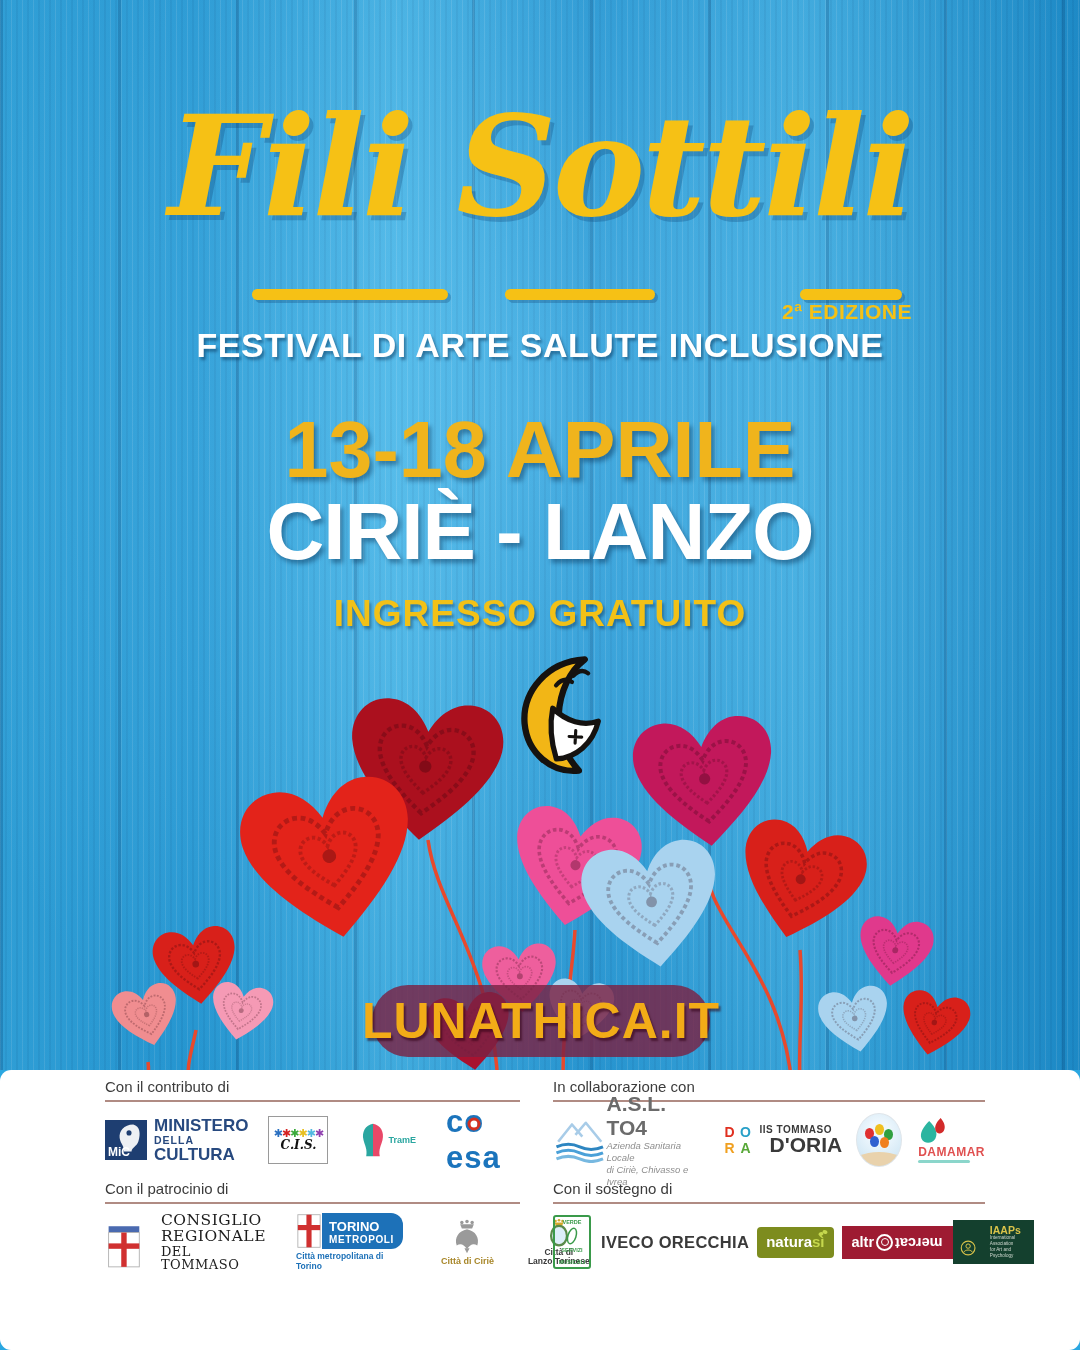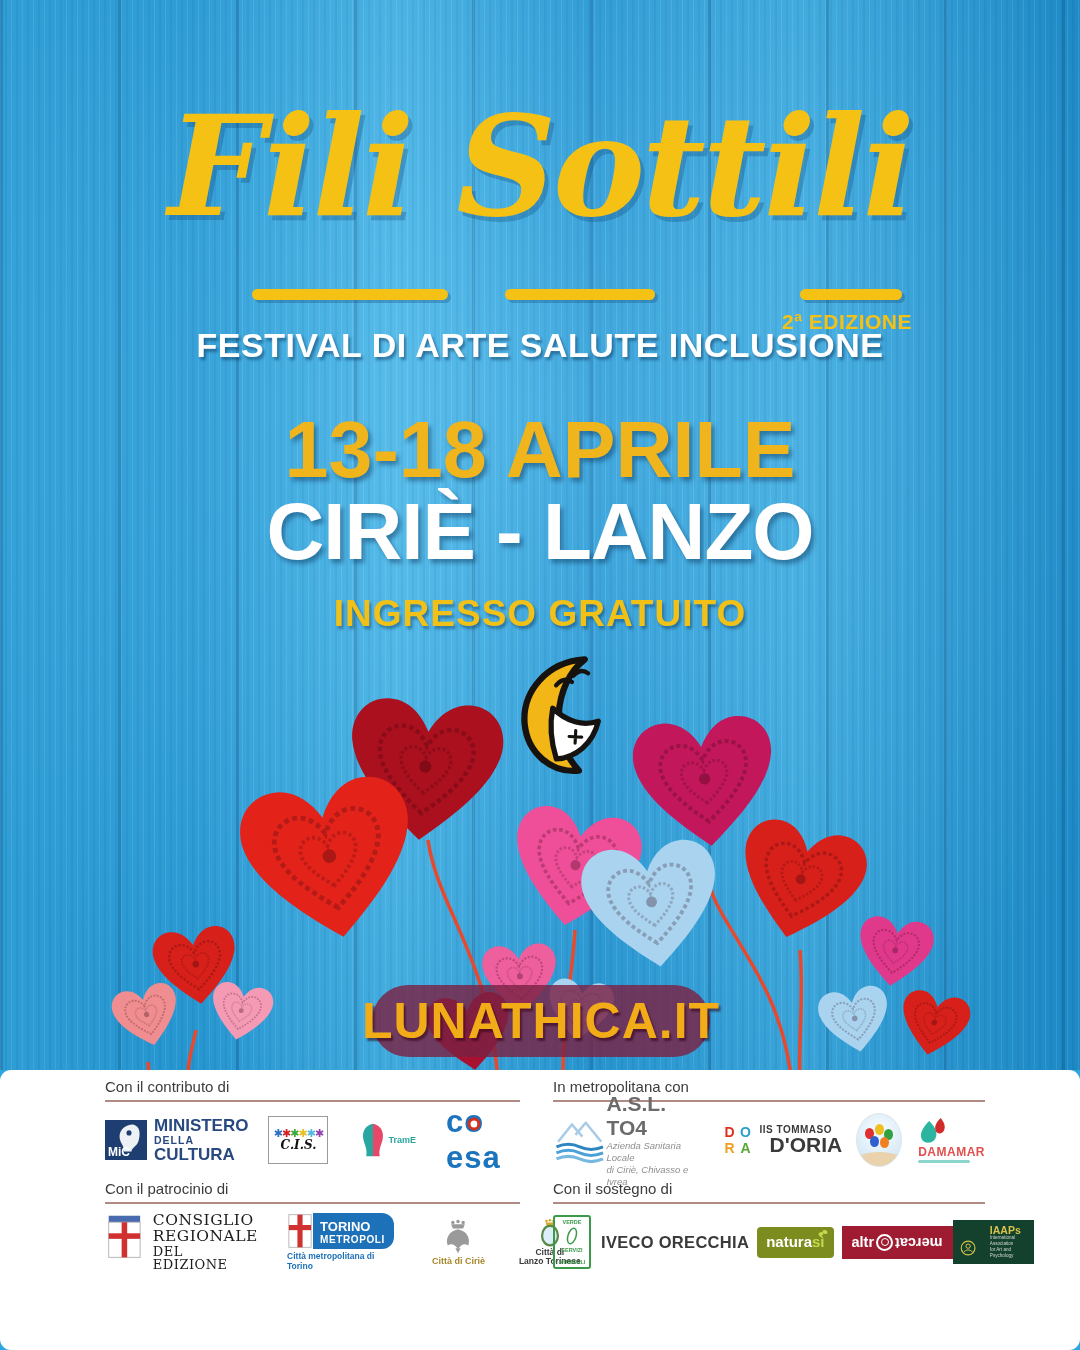--- a/index.html
+++ b/index.html
@@ -21,21 +21,21 @@
   .abs-center{position:absolute;left:0;width:100%;text-align:center;}
   .title{top:95px;font-family:"DejaVu Serif",serif;font-style:italic;font-weight:bold;
          font-size:138px;line-height:1.05;color:#f6c115;letter-spacing:-3px;
          text-shadow:4px 5px 0 rgba(10,60,110,.28);}
   .uline{position:absolute;height:11px;border-radius:6px;background:#f6c115;
          box-shadow:3px 3px 0 rgba(10,60,110,.28);}
   .u1{left:252px;top:289px;width:196px;}
   .u2{left:505px;top:289px;width:150px;}
   .u3{left:800px;top:289px;width:102px;}
   .edition{position:absolute;left:0;top:300px;width:912px;text-align:right;
-           font-size:21px;font-weight:bold;color:#f6c115;letter-spacing:.5px;margin-top:10px;}
+           font-size:21px;font-weight:bold;color:#f6c115;letter-spacing:.5px;}
   .subtitle{top:326px;font-size:34px;font-weight:800;color:#ffffff;letter-spacing:.5px;
             text-shadow:2px 3px 3px rgba(0,35,70,.45);}
   .date{top:404px;font-size:79px;font-weight:800;color:#f0b41c;
         text-shadow:3px 4px 4px rgba(0,35,70,.4);}
   .location{top:486px;font-size:80px;font-weight:800;color:#ffffff;letter-spacing:-1px;
         text-shadow:3px 4px 4px rgba(0,35,70,.4);}
   .admission{top:593px;font-size:37px;font-weight:800;color:#f2c117;letter-spacing:1px;
         text-shadow:2px 3px 3px rgba(0,35,70,.4);}
 
   
@@ -96,21 +96,21 @@
       border:1.5px solid #dfe5ea;overflow:hidden;flex:0 0 auto;}
   .balloons i{position:absolute;width:9px;height:11px;border-radius:50%;}
   .balloons::after{content:"";position:absolute;left:-6px;bottom:-12px;width:56px;height:26px;
       border-radius:50%;background:#e9d2ac;}
   
   .damamar{margin-left:16px;display:flex;flex-direction:column;align-items:flex-start;gap:1px;}
   .damamar-name{font-size:12px;font-weight:800;color:#e05050;letter-spacing:.5px;}
   .damamar-sub{width:52px;height:3px;background:#2bb5a0;opacity:.55;border-radius:2px;}
 
   
-  .consiglio{display:flex;align-items:flex-start;gap:9px;}
+  .consiglio{display:flex;align-items:flex-end;gap:18px;}
   .consiglio-text{font-family:"DejaVu Serif",serif;color:#1c1c1c;line-height:1.02;}
   .cons-l1,.cons-l2{font-size:15.5px;letter-spacing:.5px;}
   .cons-l3{font-size:13px;letter-spacing:.5px;}
   
   .torino{margin-left:28px;display:flex;flex-direction:column;}
   .torino-top{display:flex;align-items:stretch;}
   .torino-box{background:#1d71b8;border-radius:0 12px 12px 0;color:#fff;padding:5px 9px 3px 7px;
       line-height:1;display:flex;flex-direction:column;justify-content:center;}
   .tor-l1{font-size:13px;font-weight:800;}
   .tor-l2{font-size:10px;font-weight:800;letter-spacing:.6px;margin-top:2px;}
@@ -248,21 +248,21 @@
         <div class="consiglio">
           <svg width="40" height="48" viewBox="0 0 42 50">
             <rect x="4" y="2" width="34" height="7" fill="#4a6ab0"></rect>
             <rect x="4" y="9" width="34" height="38" fill="#ffffff" stroke="#b0b0b0"></rect>
             <rect x="18" y="9" width="6" height="38" fill="#d03030"></rect>
             <rect x="4" y="21" width="34" height="6" fill="#d03030"></rect>
           </svg>
           <div class="consiglio-text">
             <div class="cons-l1">CONSIGLIO</div>
             <div class="cons-l2">REGIONALE</div>
-            <div class="cons-l3">DEL EDIZIONE</div>
+            <div class="cons-l3">DEL TOMMASO</div>
           </div>
         </div>
         <div class="torino">
           <div class="torino-top">
             <svg width="26" height="36" viewBox="0 0 30 42">
               <rect x="2" y="2" width="26" height="38" fill="#ffffff" stroke="#b0b0b0"></rect>
               <rect x="12" y="2" width="6" height="38" fill="#d03030"></rect>
               <rect x="2" y="14" width="26" height="6" fill="#d03030"></rect>
             </svg>
             <div class="torino-box">
@@ -291,21 +291,21 @@
               <circle cx="17" cy="3.5" r="1.5" fill="#d4a82a"></circle>
             <ellipse cx="13" cy="20" rx="9" ry="11" fill="#dceef8" stroke="#5a8a4a" stroke-width="2.5"></ellipse>
           </svg>
           <div class="lanzo-name">Città di</div>
           <div class="lanzo-name">Lanzo Torinese</div>
         </div>
       </div>
     </div>
 
     <div class="fcol col-right">
-      <div class="sec-label">In metropolitana con</div>
+      <div class="sec-label">In collaborazione con</div>
       <div class="logo-row">
         <div class="asl">
           <svg width="56" height="46" viewBox="0 0 62 52">
             <path d="M6,28 L22,8 L34,22 M26,20 L38,6 L56,28" stroke="#a8cce8" stroke-width="3" fill="none" stroke-linejoin="round"></path>
             <path d="M4,34 Q18,28 31,34 T58,34" stroke="#2e86c1" stroke-width="3.5" fill="none"></path>
             <path d="M4,41 Q18,35 31,41 T58,41" stroke="#4aa0d8" stroke-width="3.5" fill="none"></path>
             <path d="M4,48 Q18,42 31,48 T58,48" stroke="#77b8e0" stroke-width="3.5" fill="none"></path>
           </svg>
           <div>
             <div class="asl-name">A.S.L. TO4</div>

